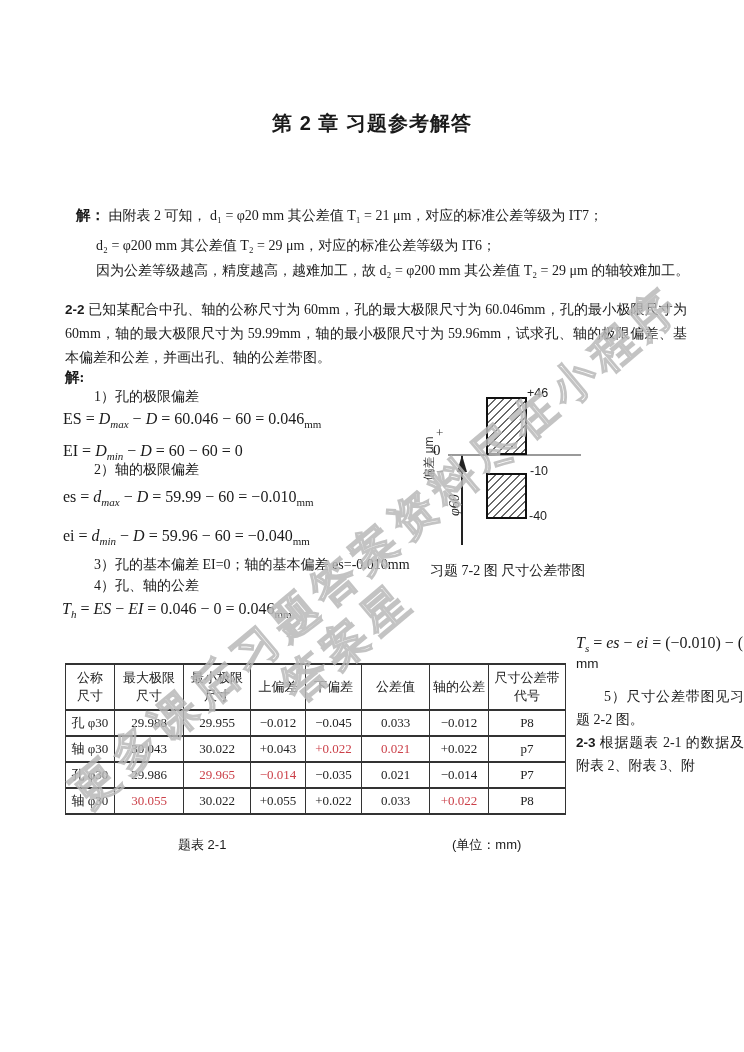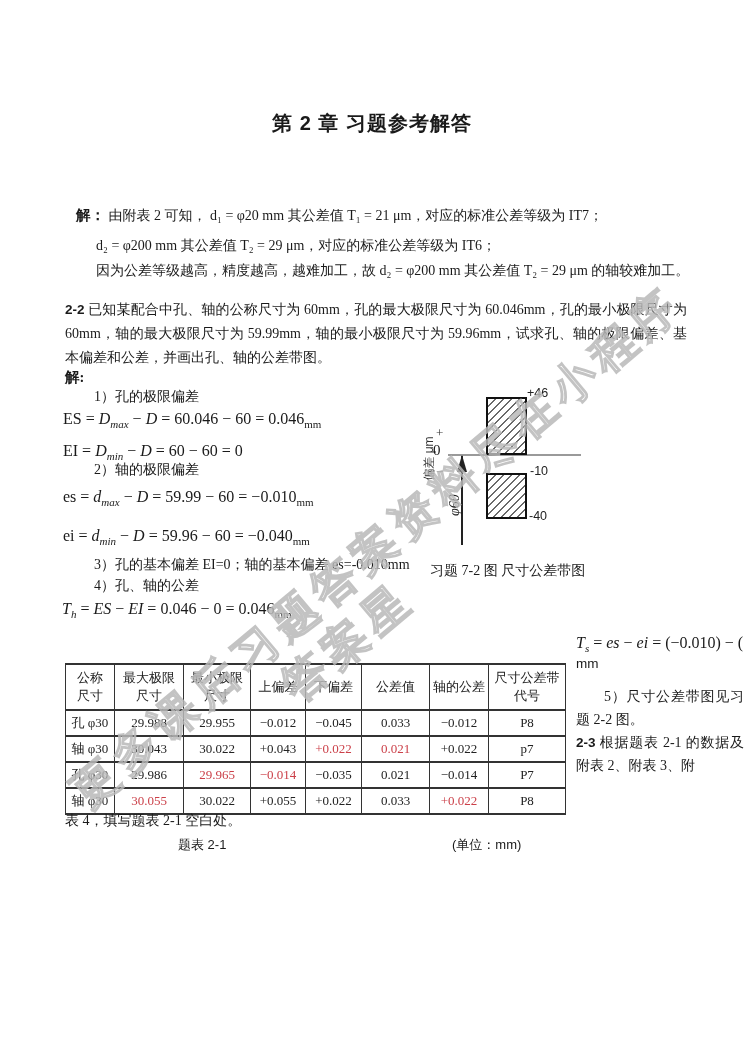--- a/index.html
+++ b/index.html
@@ -180,17 +180,16 @@
           <td>30.022</td>
           <td>+0.055</td>
           <td>+0.022</td>
           <td>0.033</td>
           <td class="red">+0.022</td>
           <td>P8</td>
         </tr>
       </tbody>
   </table>
 
-  <div class="abs bottomline" style="left:65px;top:812px;">表 4，填写题表 2-1 空白处。</div>
   <div class="abs smallnote" style="left:178px;top:836px;">题表 2-1</div>
   <div class="abs smallnote" style="left:452px;top:836px;text-align:center;">(单位：mm)</div>
 
 </div>
 
 </body></html>

